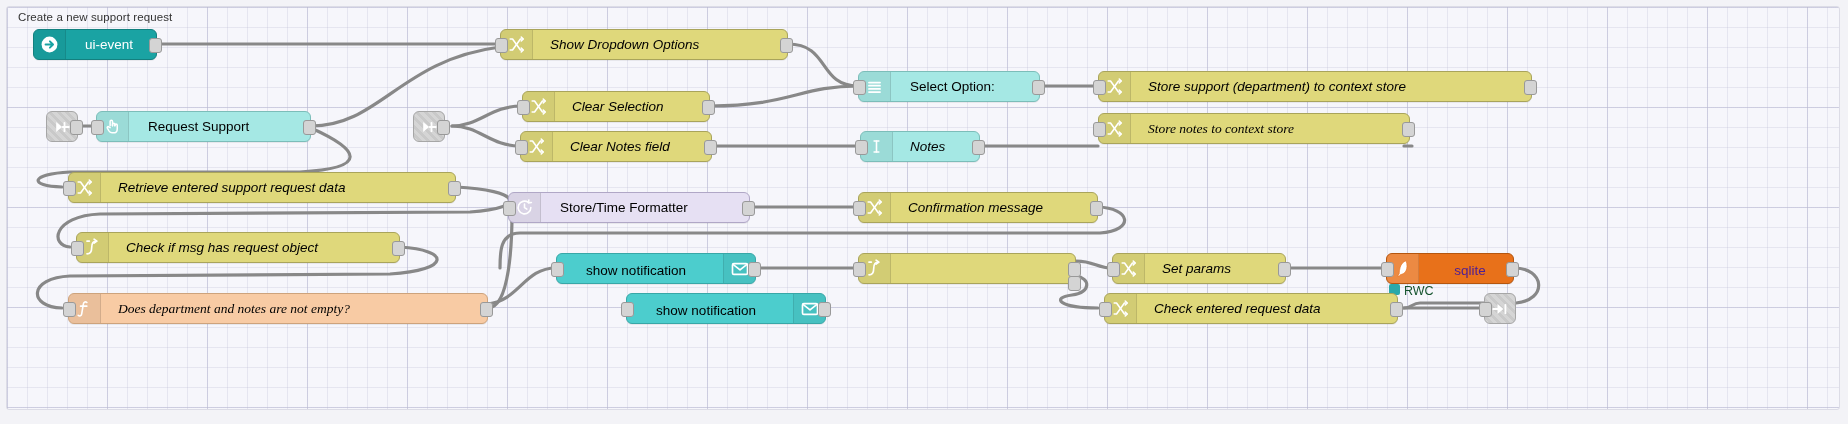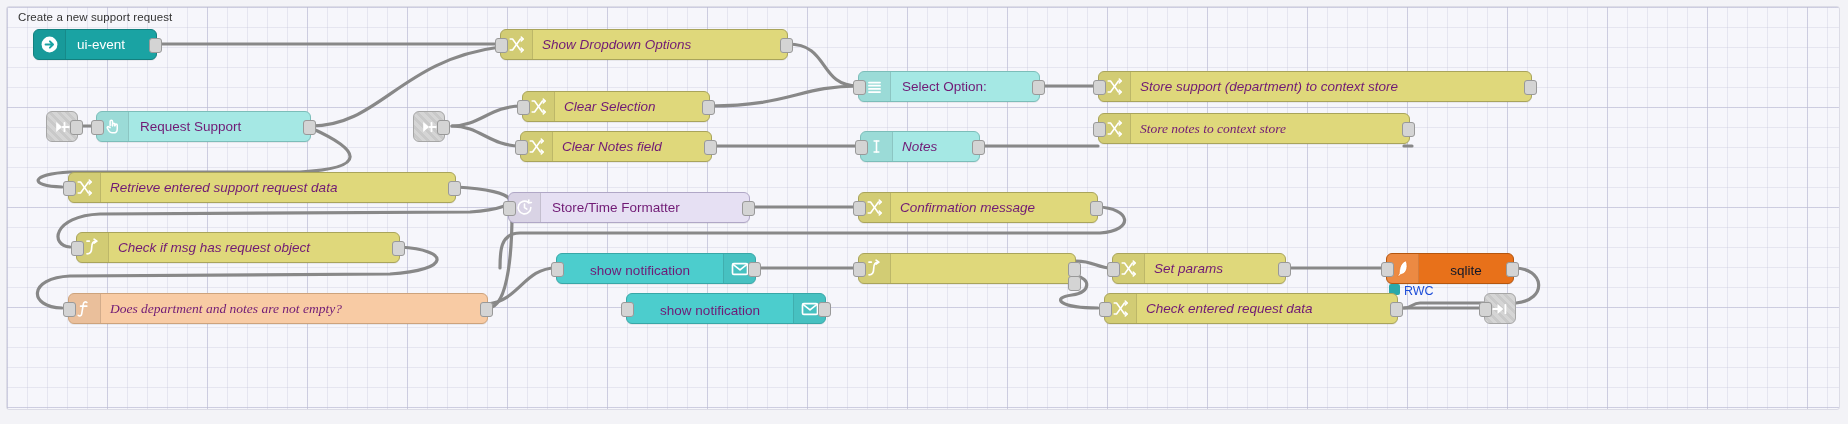--- a/index.html
+++ b/index.html
@@ -30,48 +30,49 @@
     position:absolute;font-size:11.5px;color:#333;letter-spacing:.1px;white-space:nowrap;
   }
 
   
   .node{
     position:absolute;box-sizing:border-box;
     height:31px;border:1px solid #999;border-radius:6px;
     display:flex;align-items:stretch;
     box-shadow:0 1px 0 rgba(0,0,0,.06);
     overflow:visible;
+    gap:8px;
   }
   .node .icoslot{
     width:31px;flex:0 0 31px;display:flex;align-items:center;justify-content:center;
     background:rgba(0,0,0,.055);border-right:1px solid rgba(0,0,0,.10);
     border-radius:5px 0 0 5px;
   }
   .node.icoright .icoslot{
     border-right:none;border-left:1px solid rgba(0,0,0,.10);
     border-radius:0 5px 5px 0;
   }
   .node .lbl{
     flex:1 1 auto;display:flex;align-items:center;
-    font-size:13.5px;color:#701a75;white-space:nowrap;overflow:hidden;
+    font-size:13.5px;color:#000000;white-space:nowrap;overflow:hidden;
   }
   .node .lbl.ital{font-style:italic;padding-left:9px;}
   .node .lbl.plain{padding-left:11px;}
   .node .lbl.center{justify-content:center;padding:16px 8px;}
 
   
   .c-yellow{background:#dfd87b;border-color:#a9a45b;}
   .c-cyan{background:#a5e8e4;border-color:#7cbdb9;}
   .c-cyan-strong{background:#4ccdcd;border-color:#38a7a7;}
   .c-teal{background:#1aa3a3;border-color:#13807f;}
   .c-teal .lbl{color:#ffffff;}
   .c-lav{background:#e6e0f3;border-color:#b0a7c6;}
   .c-orangel{background:#f8cba4;border-color:#cda37c;}
   .c-orange{background:#e8711a;border-color:#b4560f;}
-  .c-orange .lbl{color:#0f172a;}
+  .c-orange .lbl{color:#4c1d95;}
 
   
   .port{
     position:absolute;width:11px;height:13px;background:#d4d4d4;
     border:1px solid #999;border-radius:3px;top:50%;margin-top:-7px;z-index:4;
   }
   .port.in{left:-6px;}
   .port.out{right:-6px;}
   .port.out2a{top:8px;margin-top:0;}
   .port.out2b{top:22px;margin-top:0;}
@@ -82,21 +83,21 @@
     background:
       repeating-linear-gradient(45deg,#d5d5d5 0 3px,#c9c9c9 3px 6px);
     border:1px solid #a6a6a6;border-radius:6px;
     display:flex;align-items:center;justify-content:center;
   }
 
   svg.glyph{display:block;}
   .statusdot{
     position:absolute;width:11px;height:11px;background:#2aa9a9;border-radius:2px;
   }
-  .statustxt{position:absolute;font-size:12.5px;color:#1d4ed8;white-space:nowrap;}
+  .statustxt{position:absolute;font-size:12.5px;color:#14532d;white-space:nowrap;}
 </style>
 </head>
 <body>
 
 <div id="canvas"></div>
 
 <svg id="wiresvg">
 
   <path class="wire" d="M157,44 C 300,44 380,44 500,44"></path>
 

